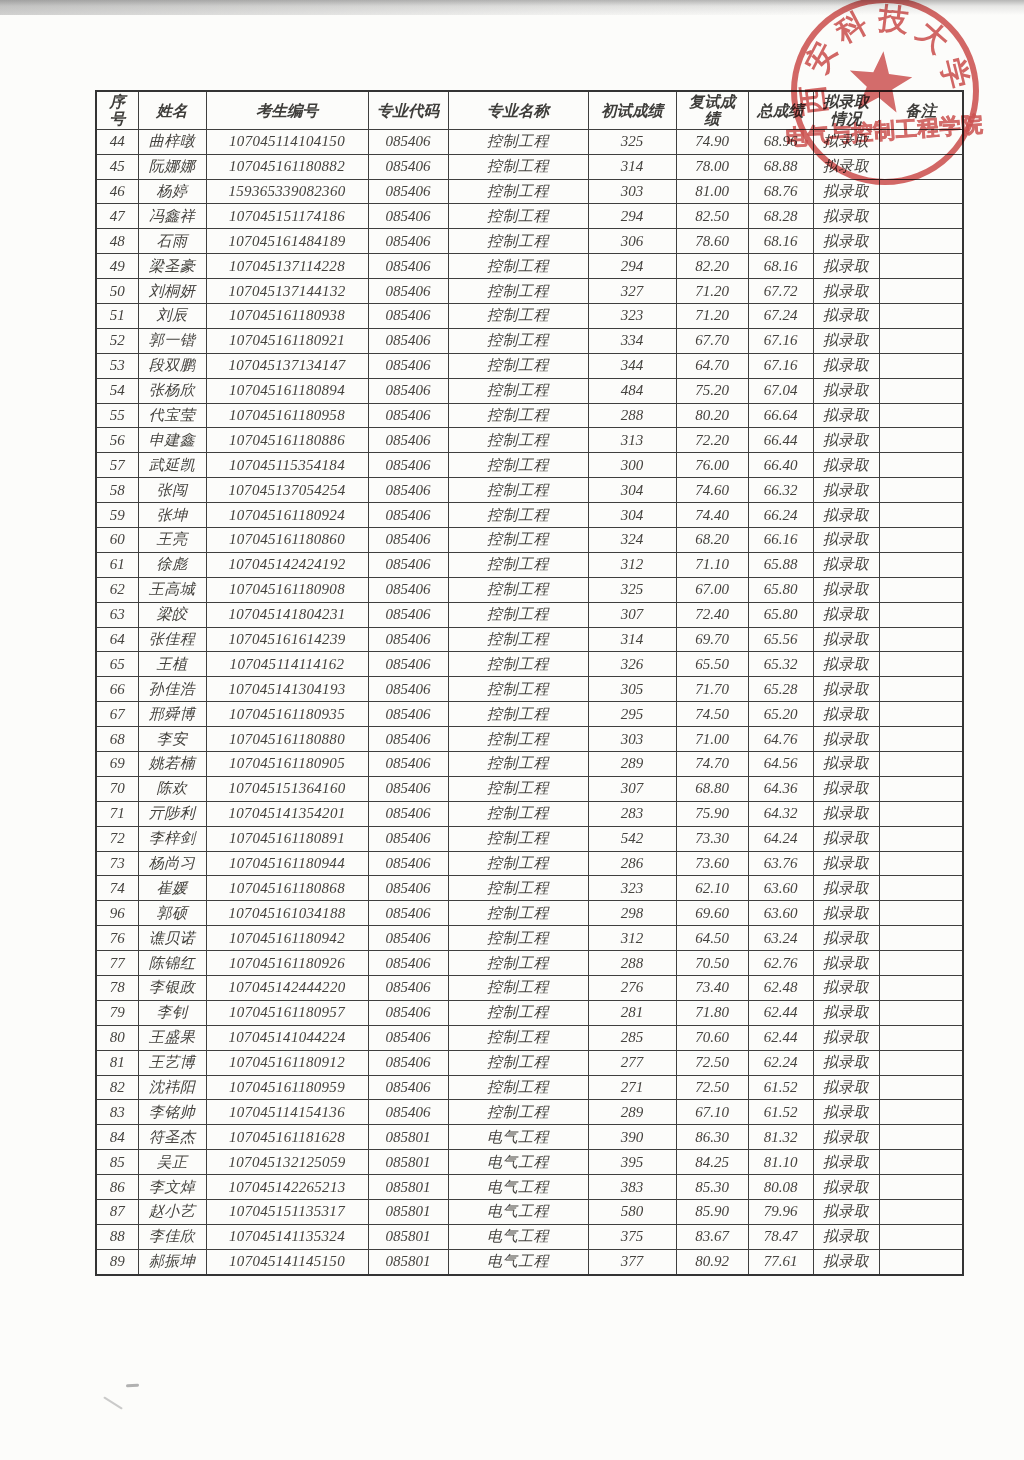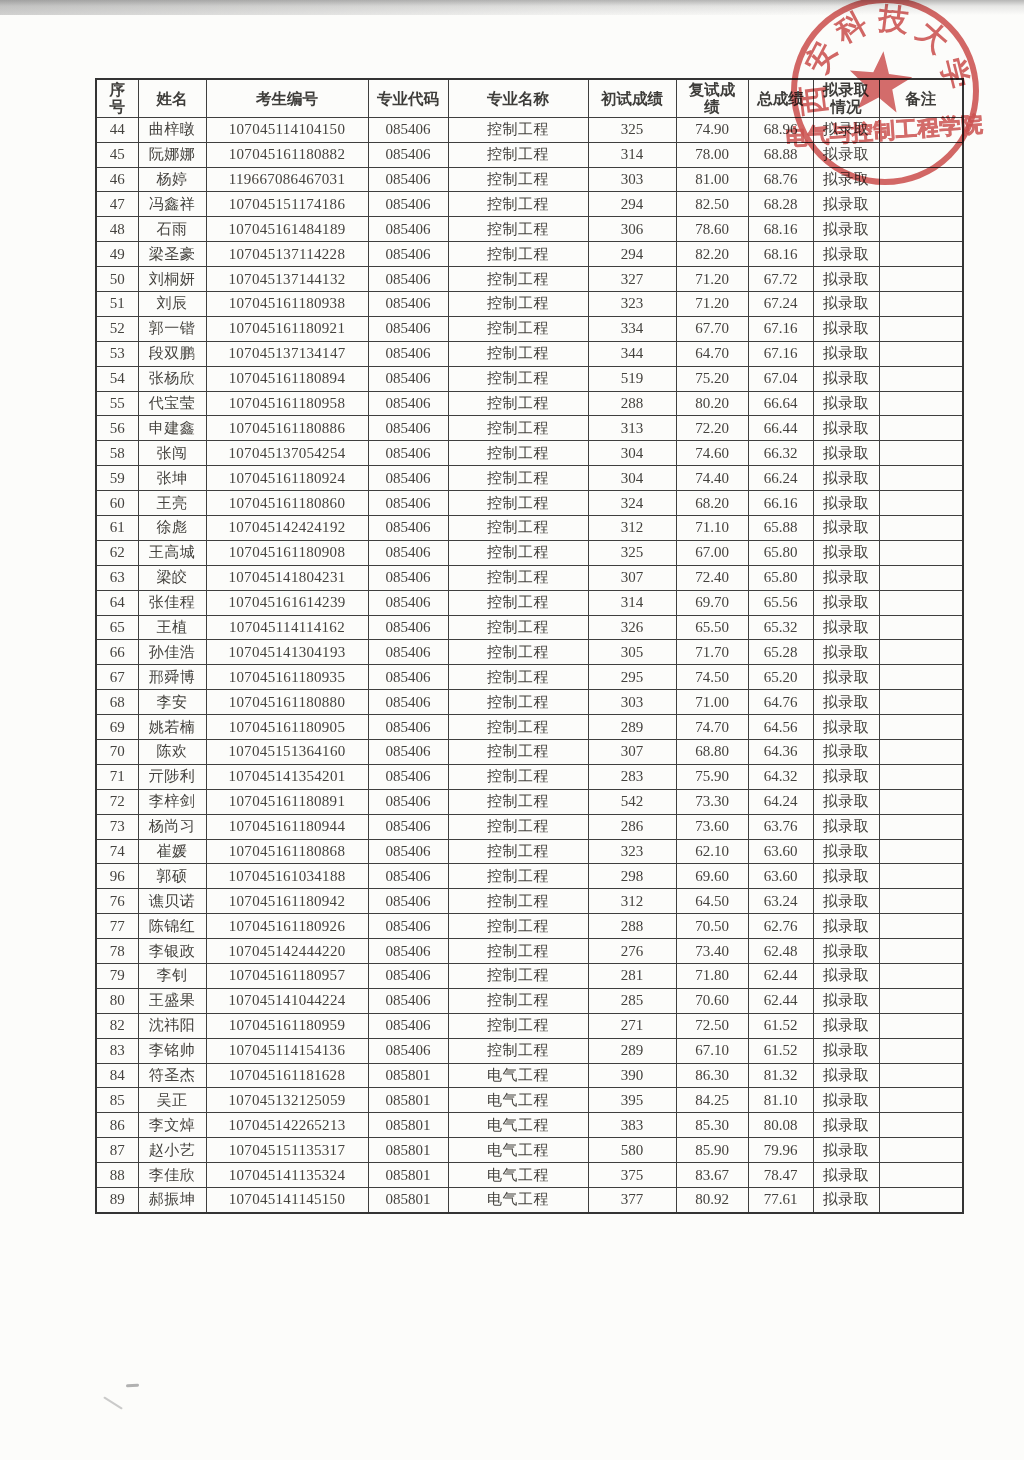--- a/index.html
+++ b/index.html
@@ -10,23 +10,24 @@
     color:#3e3d3a;
   }
   
   .scan-edge-top {
     position:absolute; left:0; top:0; width:100%; height:15px;
     background:
       linear-gradient(90deg, rgba(110,110,110,.30), rgba(150,150,150,.10) 55%, rgba(200,200,200,0) 85%),
       linear-gradient(180deg, rgba(125,125,125,.55) 0%, rgba(165,165,165,.25) 40%, rgba(255,255,255,0) 100%);
   }
   table.admission {
-    position:absolute; left:95px; top:78px; width:867px;
+    position:absolute; left:95px; top:90px; width:867px;
     border-collapse:collapse; table-layout:fixed;
     border:2.5px solid #343434;
+    font-style:italic;
   }
   table.admission th, table.admission td {
     border:1.8px solid #3f3f3f;
     text-align:center; vertical-align:middle;
     overflow:hidden; padding:0;
   }
   table.admission th {
     height:31px; font-size:15.5px; font-weight:700; line-height:1.12;
     padding:1px 8px; white-space:normal; color:#39383
 5;
@@ -123,21 +124,21 @@
           <td class="c4">控制工程</td>
           <td class="c5">314</td>
           <td class="c6">78.00</td>
           <td class="c7">68.88</td>
           <td class="c8">拟录取</td>
           <td class="c9"></td>
         </tr>
         <tr>
           <td class="c0">46</td>
           <td class="c1">杨婷</td>
-          <td class="c2">119667086467031</td>
+          <td class="c2">159365339082360</td>
           <td class="c3">085406</td>
           <td class="c4">控制工程</td>
           <td class="c5">303</td>
           <td class="c6">81.00</td>
           <td class="c7">68.76</td>
           <td class="c8">拟录取</td>
           <td class="c9"></td>
         </tr>
         <tr>
           <td class="c0">47</td>
@@ -222,21 +223,21 @@
           <td class="c7">67.16</td>
           <td class="c8">拟录取</td>
           <td class="c9"></td>
         </tr>
         <tr>
           <td class="c0">54</td>
           <td class="c1">张杨欣</td>
           <td class="c2">107045161180894</td>
           <td class="c3">085406</td>
           <td class="c4">控制工程</td>
-          <td class="c5">519</td>
+          <td class="c5">484</td>
           <td class="c6">75.20</td>
           <td class="c7">67.04</td>
           <td class="c8">拟录取</td>
           <td class="c9"></td>
         </tr>
         <tr>
           <td class="c0">55</td>
           <td class="c1">代宝莹</td>
           <td class="c2">107045161180958</td>
           <td class="c3">085406</td>
@@ -253,20 +254,32 @@
           <td class="c2">107045161180886</td>
           <td class="c3">085406</td>
           <td class="c4">控制工程</td>
           <td class="c5">313</td>
           <td class="c6">72.20</td>
           <td class="c7">66.44</td>
           <td class="c8">拟录取</td>
           <td class="c9"></td>
         </tr>
         <tr>
+          <td class="c0">57</td>
+          <td class="c1">武延凯</td>
+          <td class="c2">107045115354184</td>
+          <td class="c3">085406</td>
+          <td class="c4">控制工程</td>
+          <td class="c5">300</td>
+          <td class="c6">76.00</td>
+          <td class="c7">66.40</td>
+          <td class="c8">拟录取</td>
+          <td class="c9"></td>
+        </tr>
+        <tr>
           <td class="c0">58</td>
           <td class="c1">张闯</td>
           <td class="c2">107045137054254</td>
           <td class="c3">085406</td>
           <td class="c4">控制工程</td>
           <td class="c5">304</td>
           <td class="c6">74.60</td>
           <td class="c7">66.32</td>
           <td class="c8">拟录取</td>
           <td class="c9"></td>
@@ -525,20 +538,32 @@
         </tr>
         <tr>
           <td class="c0">80</td>
           <td class="c1">王盛果</td>
           <td class="c2">107045141044224</td>
           <td class="c3">085406</td>
           <td class="c4">控制工程</td>
           <td class="c5">285</td>
           <td class="c6">70.60</td>
           <td class="c7">62.44</td>
+          <td class="c8">拟录取</td>
+          <td class="c9"></td>
+        </tr>
+        <tr>
+          <td class="c0">81</td>
+          <td class="c1">王艺博</td>
+          <td class="c2">107045161180912</td>
+          <td class="c3">085406</td>
+          <td class="c4">控制工程</td>
+          <td class="c5">277</td>
+          <td class="c6">72.50</td>
+          <td class="c7">62.24</td>
           <td class="c8">拟录取</td>
           <td class="c9"></td>
         </tr>
         <tr>
           <td class="c0">82</td>
           <td class="c1">沈祎阳</td>
           <td class="c2">107045161180959</td>
           <td class="c3">085406</td>
           <td class="c4">控制工程</td>
           <td class="c5">271</td>

